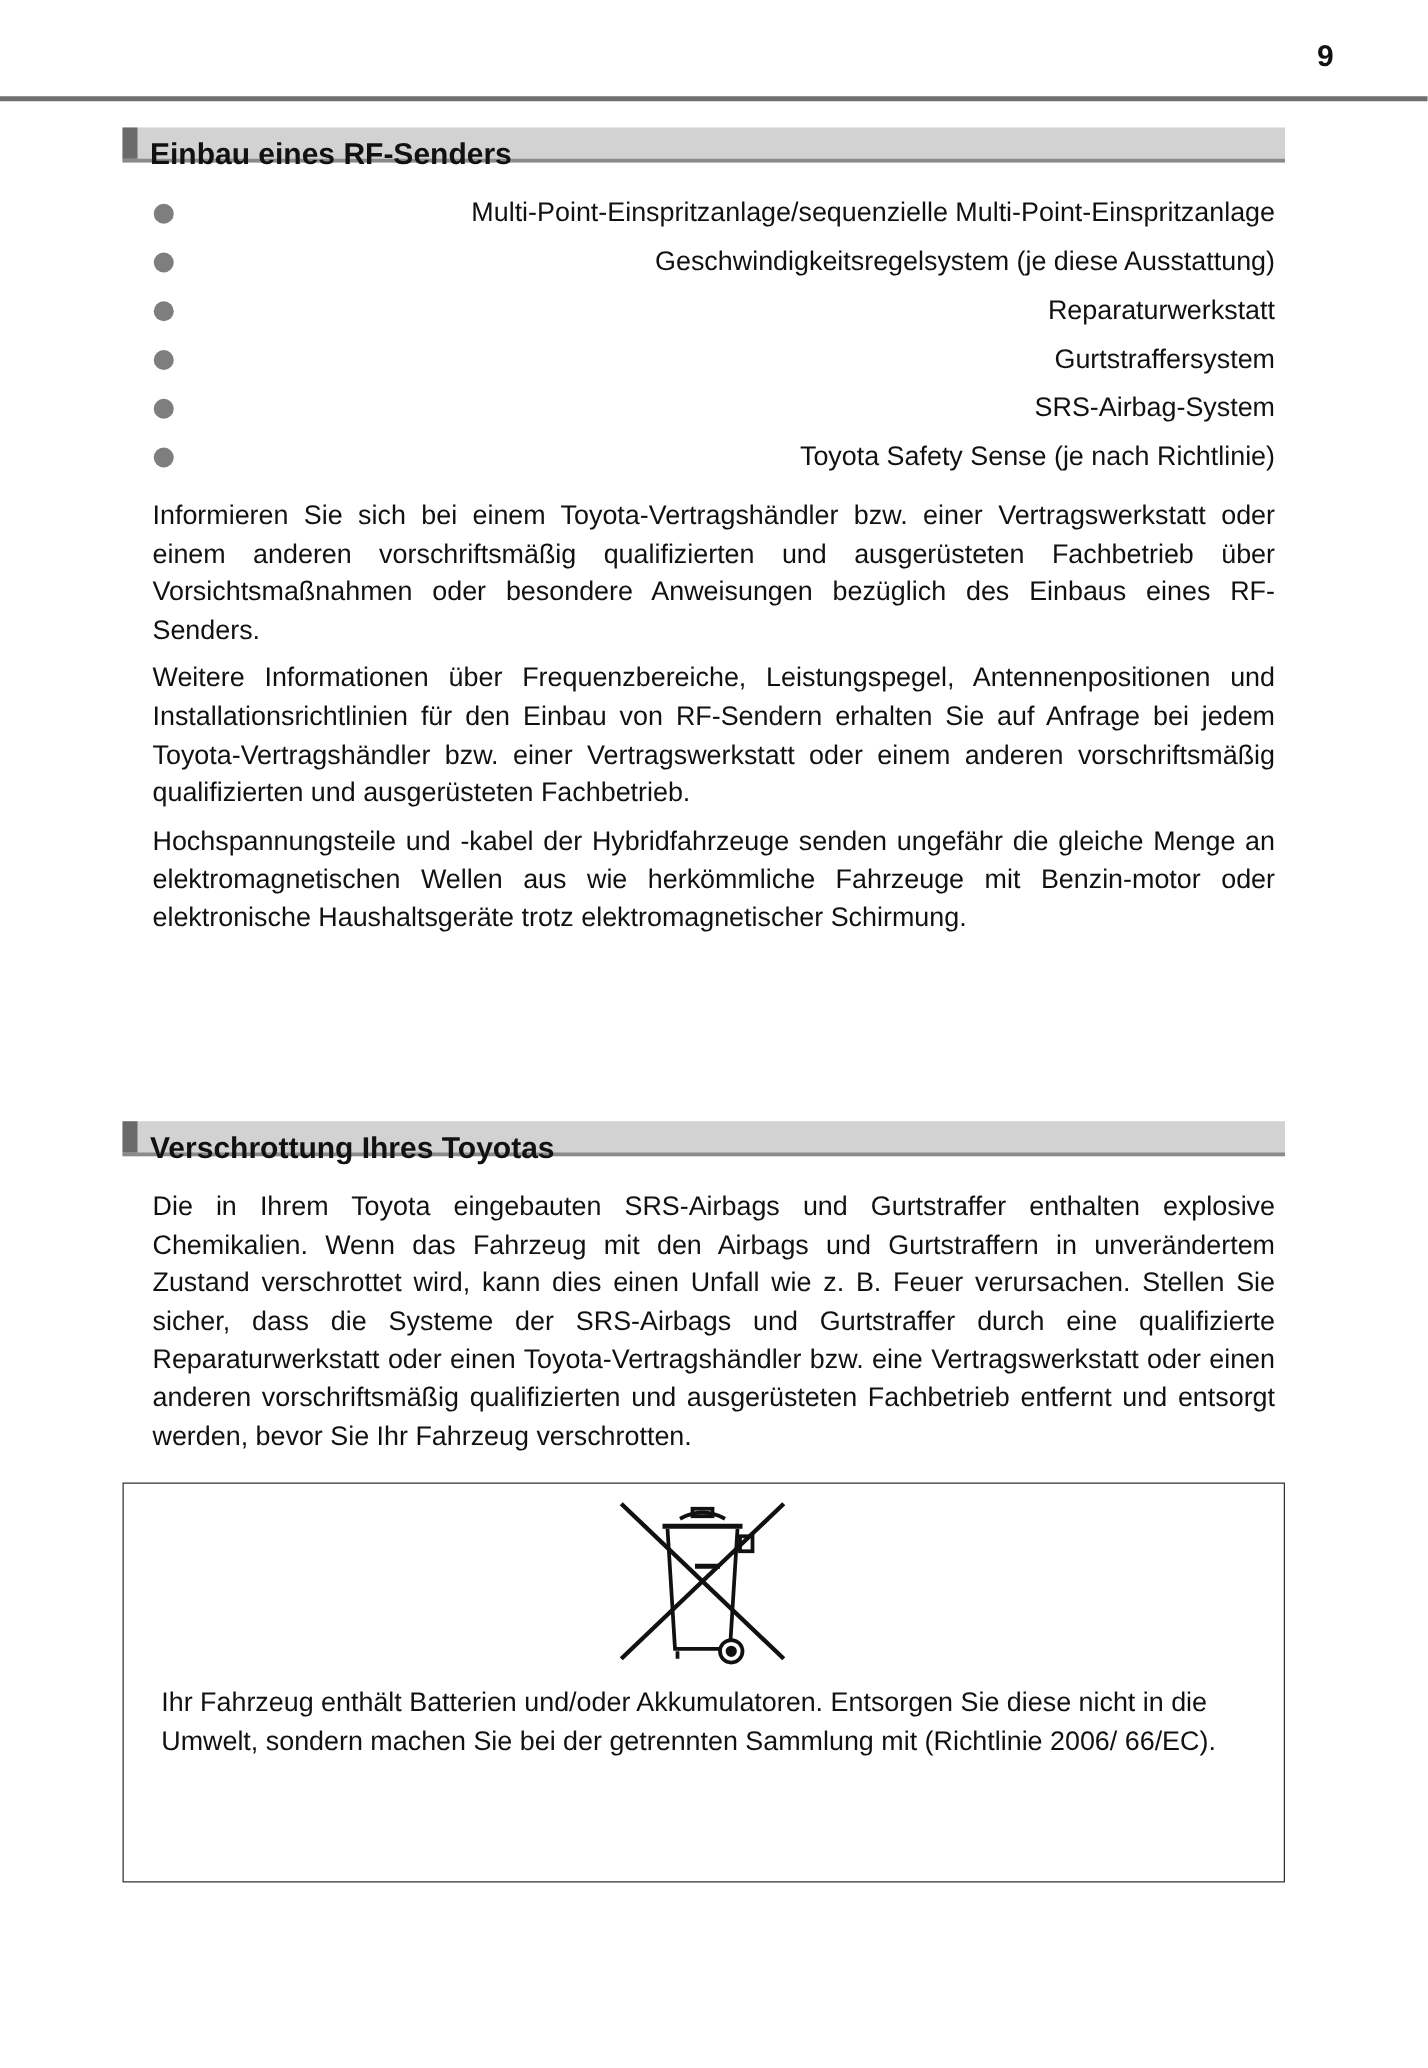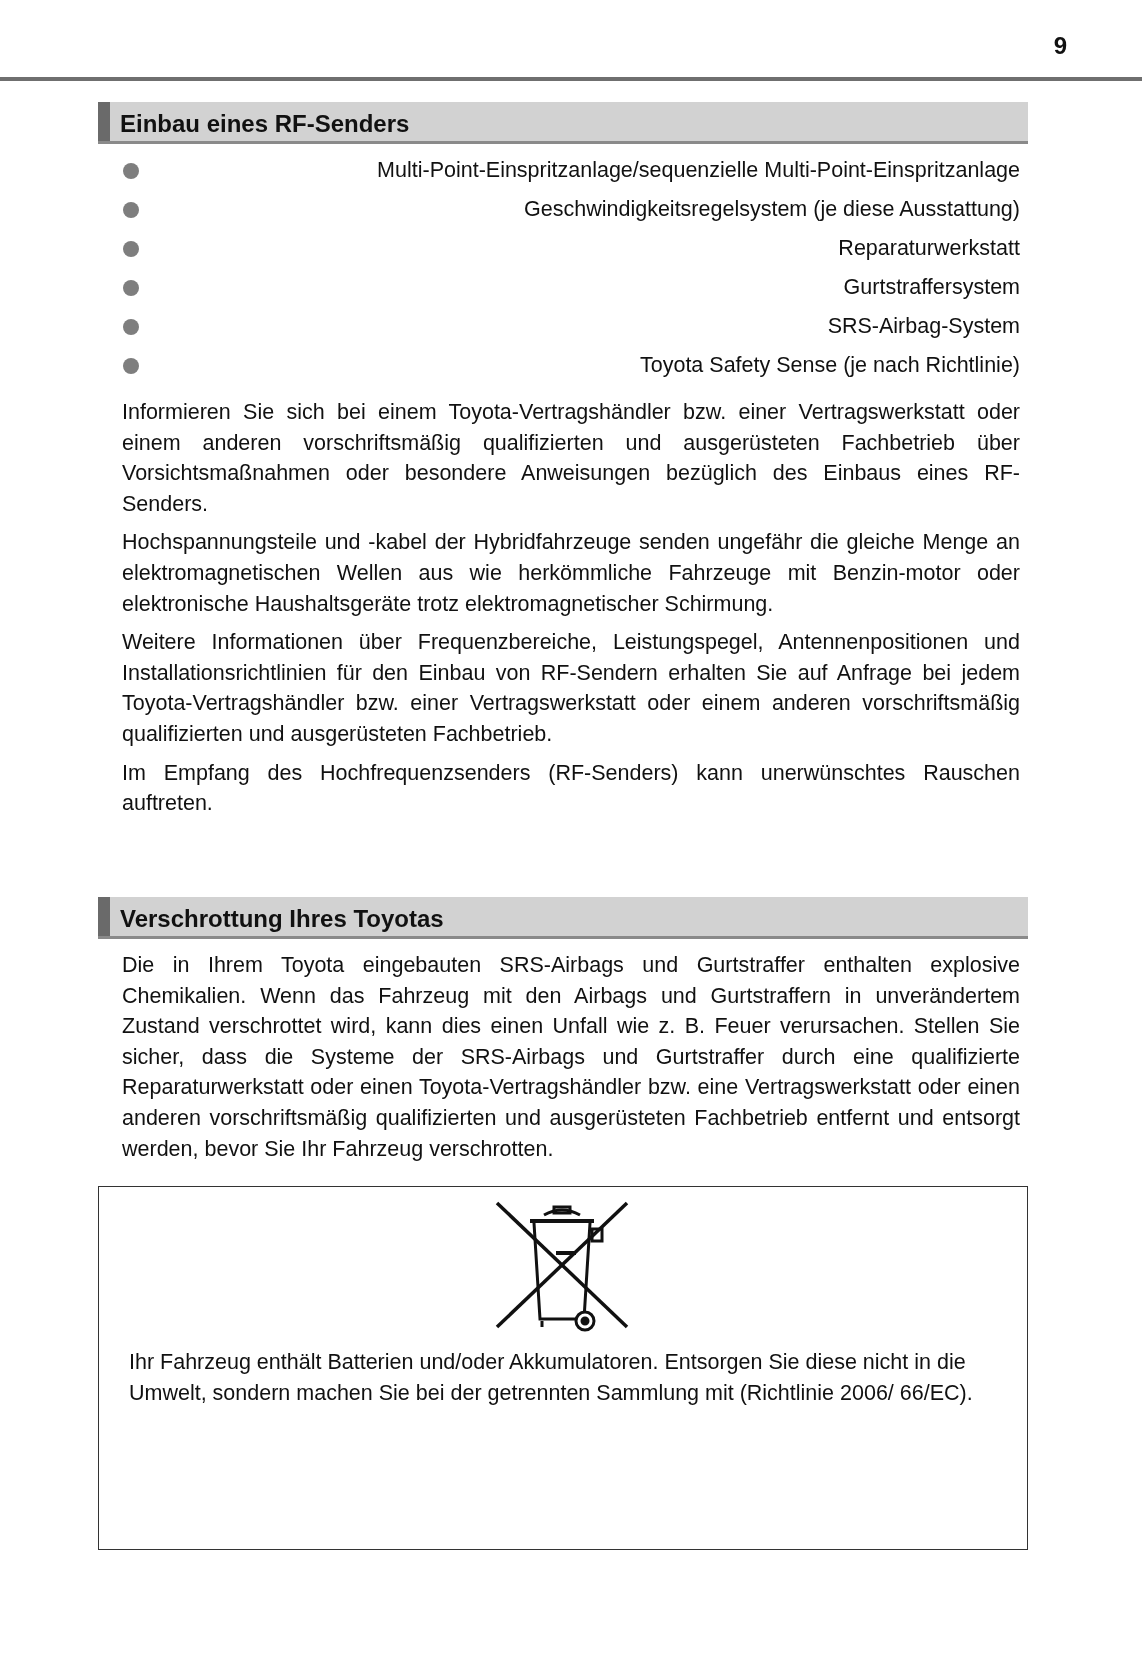--- a/index.html
+++ b/index.html
@@ -1,29 +1,29 @@
 <!DOCTYPE html>
 <html><head>
 <meta charset="utf-8">
 <style>
   html, body { margin: 0; padding: 0; background: #ffffff; }
   body { width: 1142px; height: 1654px; position: relative; overflow: hidden;
          font-family: "Liberation Sans", sans-serif; color: #111; }
   .page-number { position: absolute; top: 32px; right: 75px; font-size: 24px; font-weight: bold; }
   .top-rule { position: absolute; top: 77px; left: 0; width: 1142px; height: 4px; background: #6f6f6f; }
-  .section-head { position: absolute; left: 98px; width: 930px; height: 42px;
+  .section-head { position: absolute; left: 98px; width: 930px; height: 28px;
                   background: #d2d2d2; border-bottom: 3px solid #8a8a8a; box-sizing: border-box; }
   .section-head .bar { position: absolute; left: 0; top: 0; width: 12px; height: 100%; background: #6a6a6a; }
   .section-head .title { position: absolute; left: 22px; top: 8px; font-size: 24px; font-weight: bold; color: #111; }
   .body { position: absolute; left: 122px; width: 898px; font-size: 21.5px; line-height: 30.6px; }
   .para { text-align: justify; margin: 0 0 8px 0; }
   .bullets { list-style: none; margin: 0 0 8px 0; padding: 0; }
   .bullets li { position: relative; padding-left: 23px; height: 39px; line-height: 30px; text-align: right; }
   .bullets .dot { position: absolute; left: 1px; top: 8px; width: 16px; height: 16px; border-radius: 50%; background: #7e7e7e; }
-  .notice-box { position: absolute; left: 98px; top: 1186px; width: 930px; height: 364px;
+  .notice-box { position: absolute; left: 98px; top: 1186px; width: 930px; height: 320px;
                 border: 1.5px solid #333; box-sizing: border-box; }
   .notice-icon { position: absolute; left: 393px; top: 8px; width: 140px; height: 140px; }
   .notice-text { position: absolute; left: 30px; top: 160px; width: 865px; font-size: 21.5px; line-height: 30.6px; }
 </style>
 </head>
 <body>
 
 <div class="page-number">9</div>
 <div class="top-rule"></div>
 
@@ -35,23 +35,22 @@
 <div class="body" style="top:155px;">
   <ul class="bullets">
     <li><span class="dot"></span><span>Multi-Point-Einspritzanlage/sequenzielle Multi-Point-Einspritzanlage</span></li>
     <li><span class="dot"></span><span>Geschwindigkeitsregelsystem (je diese Ausstattung)</span></li>
     <li><span class="dot"></span><span>Reparaturwerkstatt</span></li>
     <li><span class="dot"></span><span>Gurtstraffersystem</span></li>
     <li><span class="dot"></span><span>SRS-Airbag-System</span></li>
     <li><span class="dot"></span><span>Toyota Safety Sense (je nach Richtlinie)</span></li>
   </ul>
   <p class="para">Informieren Sie sich bei einem Toyota-Vertragshändler bzw. einer Vertragswerkstatt oder einem anderen vorschriftsmäßig qualifizierten und ausgerüsteten Fachbetrieb über Vorsichtsmaßnahmen oder besondere Anweisungen bezüglich des Einbaus eines RF-Senders.</p>
+  <p class="para">Weitere Informationen über Frequenzbereiche, Leistungspegel, Antennenpositionen und Installationsrichtlinien für den Einbau von RF-Sendern erhalten Sie auf Anfrage bei jedem Toyota-Vertragshändler bzw. einer Vertragswerkstatt oder einem anderen vorschriftsmäßig qualifizierten und ausgerüsteten Fachbetrieb.</p>
   <p class="para">Hochspannungsteile und -kabel der Hybridfahrzeuge senden ungefähr die gleiche Menge an elektromagnetischen Wellen aus wie herkömmliche Fahrzeuge mit Benzin-motor oder elektronische Haushaltsgeräte trotz elektromagnetischer Schirmung.</p>
-  <p class="para">Weitere Informationen über Frequenzbereiche, Leistungspegel, Antennenpositionen und Installationsrichtlinien für den Einbau von RF-Sendern erhalten Sie auf Anfrage bei jedem Toyota-Vertragshändler bzw. einer Vertragswerkstatt oder einem anderen vorschriftsmäßig qualifizierten und ausgerüsteten Fachbetrieb.</p>
-  <p class="para">Im Empfang des Hochfrequenzsenders (RF-Senders) kann unerwünschtes Rauschen auftreten.</p>
 </div>
 
 <div class="section-head" style="top:897px;padding-left:40px;">
   <div class="bar"></div>
   <div class="title">Verschrottung Ihres Toyotas</div>
 </div>
 
 <div class="body" style="top:950px;">
   <p class="para">Die in Ihrem Toyota eingebauten SRS-Airbags und Gurtstraffer enthalten explosive Chemikalien. Wenn das Fahrzeug mit den Airbags und Gurtstraffern in unverändertem Zustand verschrottet wird, kann dies einen Unfall wie z. B. Feuer verursachen. Stellen Sie sicher, dass die Systeme der SRS-Airbags und Gurtstraffer durch eine qualifizierte Reparaturwerkstatt oder einen Toyota-Vertragshändler bzw. eine Vertragswerkstatt oder einen anderen vorschriftsmäßig qualifizierten und ausgerüsteten Fachbetrieb entfernt und entsorgt werden, bevor Sie Ihr Fahrzeug verschrotten.</p>
 </div>

